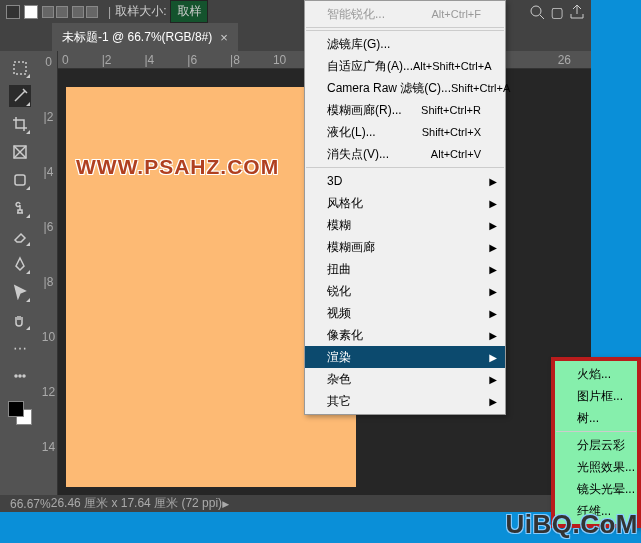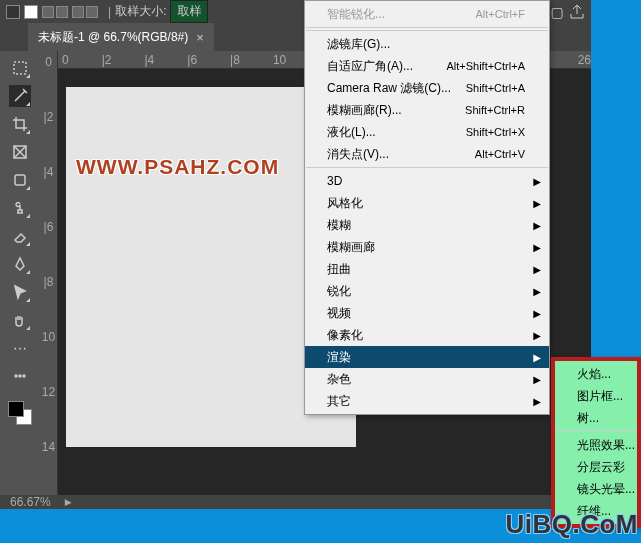--- a/index.html
+++ b/index.html
@@ -6,41 +6,41 @@
 body{background:#0a8fd8;width:641px;height:543px;overflow:hidden;position:relative}
 .app{position:absolute;top:0;left:0;width:591px;height:499px;background:#535353;display:flex;flex-direction:column}
 .top-toolbar{height:30px;background:#424242;display:flex;align-items:center;padding:0 6px;gap:4px;color:#ccc;font-size:11px}
 .sq{width:14px;height:14px;border:1px solid #888}
 .sq.filled{background:#fff}
 .sq.dim{background:#333}
 .layer-icons{display:flex;gap:2px}
 .layer-icons div{width:12px;height:12px;background:#666;border:1px solid #888}
 .top-toolbar .spacer{flex:1}
 .top-toolbar .ticon{width:16px;height:16px;color:#ccc;display:flex;align-items:center;justify-content:center;font-size:14px}
-.tab-bar{height:28px;background:#424242;display:flex;align-items:center;padding-left:28px}
+.tab-bar{height:28px;background:#424242;display:flex;align-items:center;padding-left:52px}
 .doc-tab{color:#fff;font-size:12px;padding:6px 10px;background:#535353;display:flex;align-items:center;gap:8px}
 .tab-close{color:#ccc;font-size:13px}
 .work{flex:1;display:flex;position:relative}
 .tool-col{width:40px;background:#535353;display:flex;flex-direction:column;align-items:center;gap:6px;padding-top:6px}
 .tool{width:22px;height:22px;color:#ccc;display:flex;align-items:center;justify-content:center;font-size:14px;position:relative}
 .tool svg{width:16px;height:16px;stroke:#ccc;fill:none;stroke-width:1.5}
 .tool.sel{background:#2b2b2b}
 .tool .tri{position:absolute;right:1px;bottom:1px;width:0;height:0;border-left:4px solid transparent;border-bottom:4px solid #ccc}
 .swatch{width:24px;height:24px;position:relative;margin-top:8px}
 .swatch .back{position:absolute;right:0;bottom:0;width:16px;height:16px;background:#fff;border:1px solid #888}
 .swatch .front{position:absolute;left:0;top:0;width:16px;height:16px;background:#000;border:1px solid #888}
 .ruler-v{width:18px;background:#535353;color:#aaa;font-size:9px;display:flex;flex-direction:column;align-items:center;border-right:1px solid #333;padding-top:4px}
 .ruler-v span{height:55px;display:flex;align-items:flex-start}
 .canvas-area{flex:1;display:flex;flex-direction:column;background:#262626}
 .ruler-h{height:18px;background:#535353;color:#aaa;font-size:9px;display:flex;align-items:center;border-bottom:1px solid #333;padding-left:4px;gap:33px}
 .canvas-area .pad{flex:1;padding:18px 0 0 8px}
-.canvas{width:290px;height:360px;background:#e5e5e5;position:relative}
+.canvas{width:290px;height:400px;background:#fdba74;position:relative}
 .wm{position:absolute;top:68px;left:10px;font-family:Arial,sans-serif;font-size:21px;font-weight:bold;color:#b04020;text-shadow:1px 1px 0 #fff,-1px -1px 0 #fff,1px -1px 0 #fff,-1px 1px 0 #fff;letter-spacing:1px}
-.status{height:24px;background:#424242;color:#aaa;font-size:11px;display:flex;align-items:center;padding:0 10px;gap:14px}
-.menu{position:absolute;top:0;left:304px;width:246px;background:#f0f0f0;border:1px solid #999;box-shadow:2px 2px 5px rgba(0,0,0,0.3);font-size:12px;color:#000;padding:2px 0}
+.status{height:24px;background:#424242;color:#aaa;font-size:11px;display:flex;align-items:center;padding:0 10px;}
+.menu{position:absolute;top:0;left:304px;width:202px;background:#f0f0f0;border:1px solid #999;box-shadow:2px 2px 5px rgba(0,0,0,0.3);font-size:12px;color:#000;padding:2px 0}
 .mi{height:22px;display:flex;align-items:center;padding:0 24px 0 22px;position:relative;white-space:nowrap}
 .mi.dis{color:#999}
 .mi .sc{margin-left:auto;font-size:11px}
 .mi .ar{position:absolute;right:8px;font-size:10px}
 .mi.hl{background:#0c4a6e;color:#fff}
 .sep{height:1px;background:#ccc;margin:2px 1px}
 .submenu{position:absolute;top:357px;left:551px;width:90px;background:#86efac;border:4px solid #b91c1c;box-shadow:2px 2px 5px rgba(0,0,0,0.3);font-size:12px;color:#000;padding:2px 0}
 .wm2{position:absolute;right:3px;bottom:3px;font-family:Arial,sans-serif;font-size:26px;font-weight:bold;color:#333;text-shadow:1px 1px 0 #8cf,-1px -1px 0 #8cf,1px -1px 0 #8cf,-1px 1px 0 #8cf;letter-spacing:0.5px}
 </style>
 </head>
@@ -174,32 +174,33 @@
     <div class="canvas-area">
       <div class="ruler-h">
         <span>0</span>
         <span>|2</span>
         <span>|4</span>
         <span>|6</span>
         <span>|8</span>
         <span>10</span>
         <span>12</span>
         <span>14</span>
-        <span style="margin-left:auto;margin-right:0">26</span>
+        <span style="margin-left:auto;margin-right:20px">26</span>
       </div>
       <div class="pad">
         <div class="canvas">
           <div class="wm">WWW.PSAHZ.COM</div>
         </div>
       </div>
     </div>
   </div>
 
   <div class="status">
     <span>66.67%</span>
+    <span>26.46 厘米 x 17.64 厘米 (72 ppi)</span>
     <span style="font-size:9px">▶</span>
   </div>
 </div>
 
 <div class="menu" id="main-menu">
     <div class="mi dis">
       <span>智能锐化...</span>
       <span class="sc">Alt+Ctrl+F</span>
     </div>
     <div class="sep"></div>
@@ -278,26 +279,26 @@
       <span>火焰...</span>
     </div>
     <div class="mi">
       <span>图片框...</span>
     </div>
     <div class="mi">
       <span>树...</span>
     </div>
     <div class="sep"></div>
     <div class="mi">
+      <span>分层云彩</span>
+    </div>
+    <div class="mi">
       <span>光照效果...</span>
     </div>
     <div class="mi">
-      <span>分层云彩</span>
-    </div>
-    <div class="mi">
       <span>镜头光晕...</span>
     </div>
     <div class="mi">
       <span>纤维...</span>
     </div>
   </div>
 
 <div class="wm2">UiBQ.CoM</div>
 
 </body></html>

